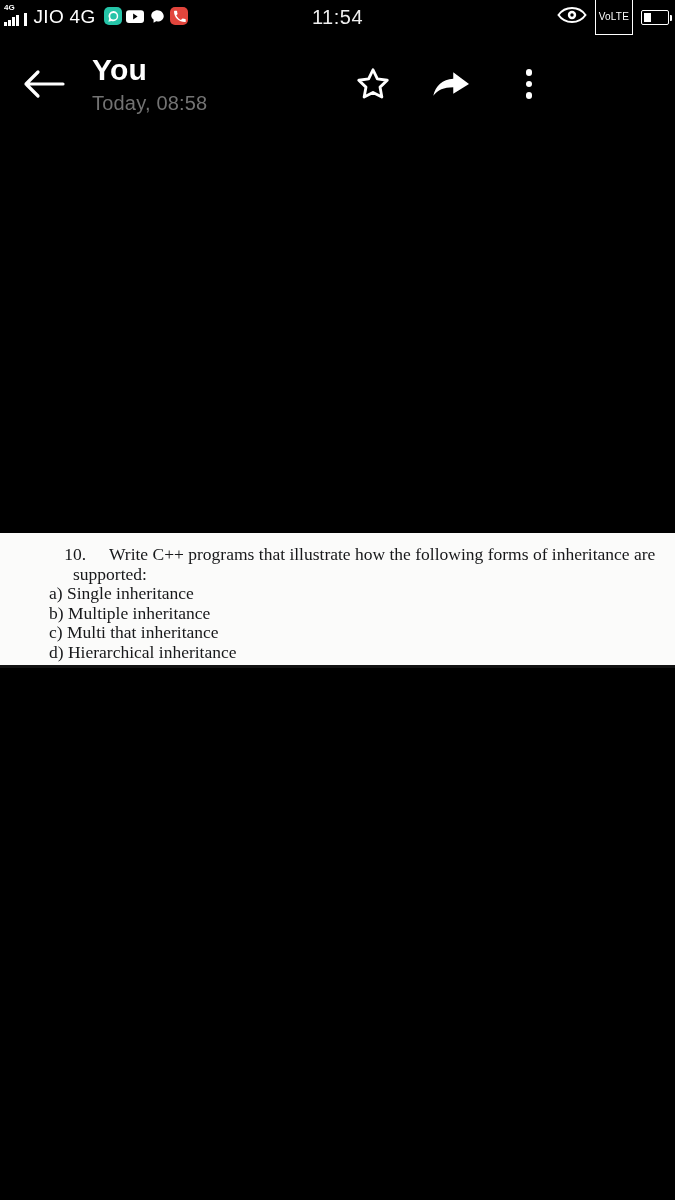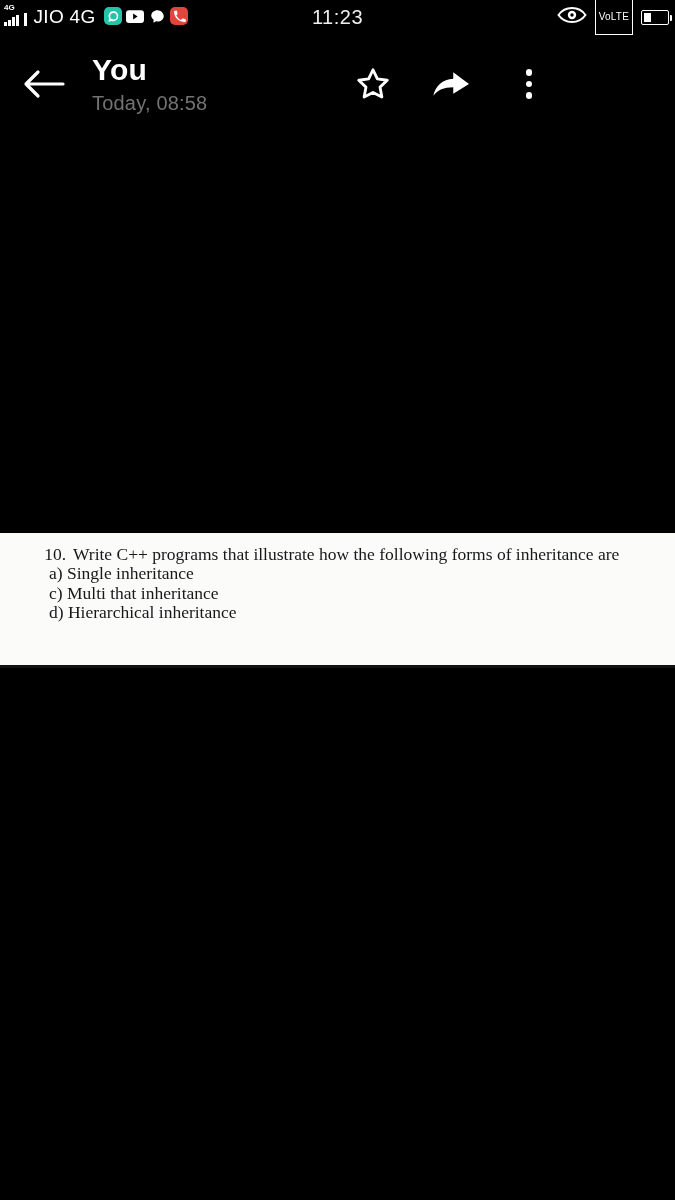--- a/index.html
+++ b/index.html
@@ -119,21 +119,21 @@
   .doc-clip-top .clipped {
     font-family:"Liberation Serif", serif;
     font-size:17.5px; color:#2a2a2a;
     line-height:22px; padding-left:36px; white-space:nowrap;
   }
   .doc-main {
     position:absolute; top:11px; left:0; right:0;
     font-family:"Liberation Serif", serif;
     color:#17181a;
   }
-  .doc-row { display:flex; padding-left:36px; }
+  .doc-row { display:flex; padding-left:56px;gap:16px; }
   .doc-num {
     width:30px; flex:0 0 auto; text-align:right;
     font-size:17.5px; line-height:20px;
   }
   .doc-q {
     font-size:17.5px; line-height:20px; padding-left:7px;
   }
   .doc-cont {
     font-size:17.5px; line-height:20px;
     padding-left:73px;
@@ -192,21 +192,21 @@
         </span>
         <span class="nicon red">
           <svg width="13" height="13" viewBox="0 0 24 24">
               <path fill="#fff" d="M6.6 10.8c1.7 3.4 4.5 6.1 7.9 7.8l2.6-2.6c.3-.3.8-.4 1.2-.3 1.3.4 2.7.7 4.1.7.6 0 1.1.5 1.1 1.1V21c0 .6-.5 1.1-1.1 1.1C10.6 22.1 1.9 13.4 1.9 2.6 1.9 2 2.4 1.5 3 1.5h3.6c.6 0 1.1.5 1.1 1.1 0 1.4.2 2.8.7 4.1.1.4 0 .9-.3 1.2l-2.5 2.9z"></path>
             </svg>
         </span>
       </div>
     </div>
 
     <div class="sb-center">
-      <span class="clock">11:23</span>
+      <span class="clock">11:54</span>
     </div>
 
     <div class="sb-right">
       <span>
         <svg width="30" height="16" viewBox="0 0 30 16">
           <path d="M1.5 8C5 3 10 1 15 1s10 2 13.5 7c-3.5 5-8.5 7-13.5 7S5 13 1.5 8z" fill="none" stroke="#fff" stroke-width="2"></path>
           <circle cx="15" cy="8" r="4.2" fill="#fff"></circle>
           <circle cx="15" cy="8" r="1.7" fill="#000"></circle>
         </svg>
       </span>
@@ -257,21 +257,23 @@
   <div id="message-body">
 
     <div id="attachment-image">
 
 
       <div class="doc-main">
         <div class="doc-row">
           <span class="doc-num">10.</span>
           <span class="doc-q">Write C++ programs that illustrate how the following forms of inheritance are</span>
         </div>
+        <div class="doc-cont">supported:</div>
         <div class="doc-sub">a) Single inheritance</div>
+        <div class="doc-sub">b) Multiple inheritance</div>
         <div class="doc-sub">c) Multi that inheritance</div>
         <div class="doc-sub">d) Hierarchical inheritance</div>
       </div>
 
       <div class="bottom-rule"></div>
     </div>
 
   </div>
 </div>
 

